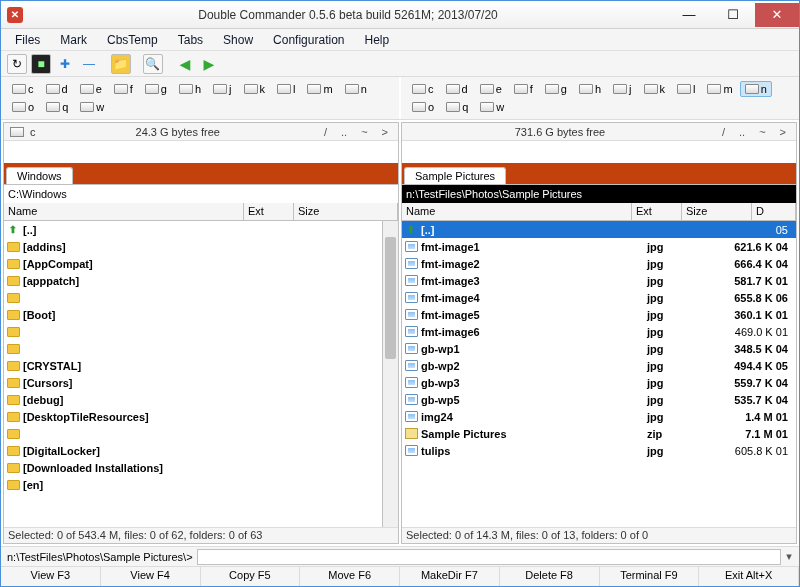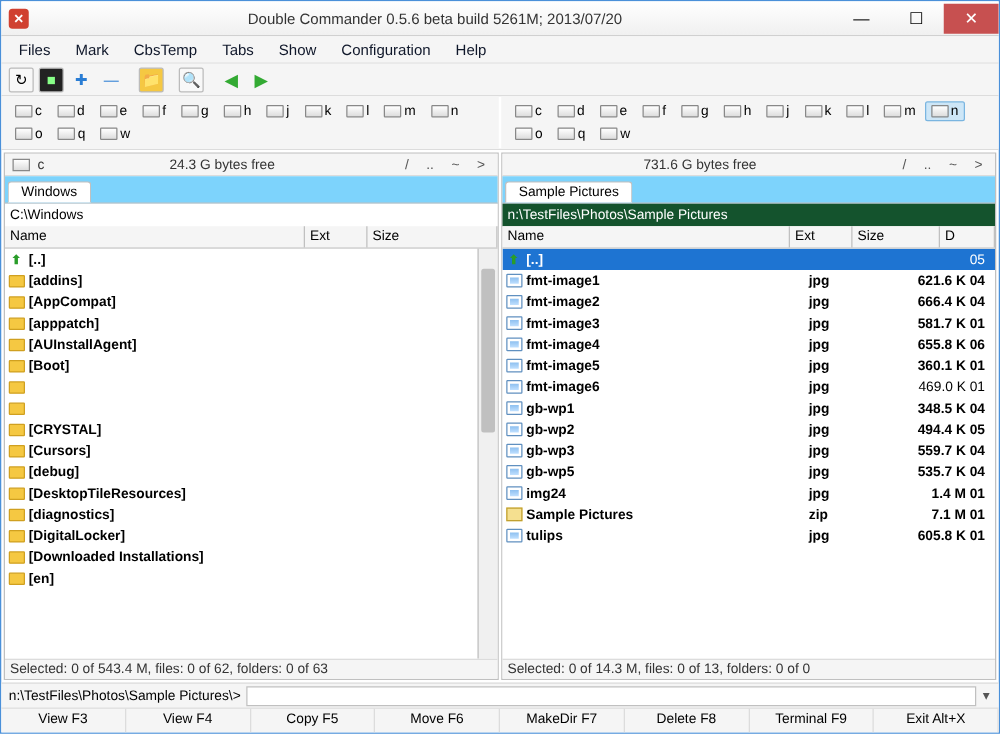--- a/index.html
+++ b/index.html
@@ -19,24 +19,24 @@
 .drive-bar { flex: 1; padding: 4px 6px; display: flex; flex-wrap: wrap; gap: 2px; background: #f5f5f5; }
 .drive-btn { display: flex; align-items: center; gap: 2px; padding: 1px 4px; border: 1px solid transparent; border-radius: 2px; }
 .drive-btn.active { background: #cde6f7; border-color: #7ab5e0; }
 .drive-btn .dicon { width: 14px; height: 10px; border: 1px solid #888; background: linear-gradient(#fff,#ddd); border-radius: 1px; display: inline-block; }
 .panels { flex: 1; display: flex; gap: 2px; padding: 2px; min-height: 0; }
 .panel { flex: 1; display: flex; flex-direction: column; border: 1px solid #c0c0c0; min-height: 0; }
 .panel .info-row { height: 18px; background: #f5f5f5; display: flex; align-items: center; padding: 0 6px; gap: 6px; border-bottom: 1px solid #dcdcdc; font-size: 11px; color: #333; }
 .panel .info-row .dicon { width: 14px; height: 10px; border: 1px solid #888; background: linear-gradient(#fff,#ddd); }
 .panel .info-row .spacer { flex: 1; }
 .panel .nav-btn { padding: 0 4px; color: #555; }
-.tab-row { height: 22px; display: flex; align-items: flex-end; background: #7dd3fc; border-bottom: 1px solid #c0c0c0; }
+.tab-row { height: 22px; display: flex; align-items: flex-end; background: #c2410c; border-bottom: 1px solid #c0c0c0; margin-top: 22px; }
 .tab { background: #fff; border: 1px solid #c0c0c0; border-bottom: none; padding: 2px 10px; margin-left: 2px; border-radius: 3px 3px 0 0; font-size: 11px; }
 .path-row { height: 18px; background: #fff; padding: 2px 4px; font-size: 11px; color: #000; display: flex; align-items: center; }
-.path-row.active { background: #14532d; color: #fff; }
+.path-row.active { background: #000000; color: #fff; }
 .headers { height: 18px; display: flex; background: #f5f5f5; border-bottom: 1px solid #c0c0c0; }
 .headers .hcol { border-right: 1px solid #c0c0c0; padding: 2px 4px; font-size: 11px; }
 .file-list { flex: 1; overflow: auto; background: #fff; }
 .file-row { height: 17px; display: flex; align-items: center; padding: 0 2px; font-size: 11px; color: #000; }
 .file-row.selected { background: #1e74d2; color: #fff; }
 .file-row .ficon { width: 14px; height: 14px; margin-right: 3px; display: inline-flex; align-items: center; justify-content: center; font-size: 10px; }
 .file-row .fname { flex: 0 0 auto; font-weight: bold; }
 .file-row .fext { text-align: left; }
 .file-row .fsize { text-align: right; padding-right: 6px; min-width: 70px; }
 .file-row.norm .fname { font-weight: bold; }
@@ -272,21 +272,20 @@
             <span class="fname" style="flex:0 0 236px">[apppatch]</span>
             <span class="fext" style="flex:0 0 50px;font-weight:bold"></span>
             <span class="fsize" style="flex:1;font-weight:bold">
               <dir></dir>
             </span>
           </div>
           <div class="file-row norm">
             <span class="ficon">
               <span class="folder-icon"></span>
             </span>
-            <span class="fname" style="flex:0 0 236px">[AUInstallAgent]</span>
             <span class="fext" style="flex:0 0 50px;font-weight:bold"></span>
             <span class="fsize" style="flex:1;font-weight:bold">
               <dir></dir>
             </span>
           </div>
           <div class="file-row norm">
             <span class="ficon">
               <span class="folder-icon"></span>
             </span>
             <span class="fname" style="flex:0 0 236px">[Boot]</span>
@@ -350,21 +349,20 @@
             <span class="fname" style="flex:0 0 236px">[DesktopTileResources]</span>
             <span class="fext" style="flex:0 0 50px;font-weight:bold"></span>
             <span class="fsize" style="flex:1;font-weight:bold">
               <dir></dir>
             </span>
           </div>
           <div class="file-row norm">
             <span class="ficon">
               <span class="folder-icon"></span>
             </span>
-            <span class="fname" style="flex:0 0 236px">[diagnostics]</span>
             <span class="fext" style="flex:0 0 50px;font-weight:bold"></span>
             <span class="fsize" style="flex:1;font-weight:bold">
               <dir></dir>
             </span>
           </div>
           <div class="file-row norm">
             <span class="ficon">
               <span class="folder-icon"></span>
             </span>
             <span class="fname" style="flex:0 0 236px">[DigitalLocker]</span>
@@ -526,21 +524,21 @@
             <span class="fname" style="flex:0 0 226px">Sample Pictures</span>
             <span class="fext" style="flex:0 0 50px;font-weight:bold">zip</span>
             <span class="fsize" style="flex:1;font-weight:bold">7.1 M 01</span>
           </div>
           <div class="file-row norm">
             <span class="ficon">
               <span class="img-icon"></span>
             </span>
             <span class="fname" style="flex:0 0 226px">tulips</span>
             <span class="fext" style="flex:0 0 50px;font-weight:bold">jpg</span>
-            <span class="fsize" style="flex:1;font-weight:bold">605.8 K 01</span>
+            <span class="fsize" style="flex:1;font-weight:normal">605.8 K 01</span>
           </div>
         </div>
     </div>
     <div class="status-row">Selected: 0 of 14.3 M, files: 0 of 13, folders: 0 of 0</div>
   </div>
 </div>
 
 <div class="cmd-row">
   <span class="prompt">n:\TestFiles\Photos\Sample Pictures\&gt;</span>
   <input type="text" value="" style="">

